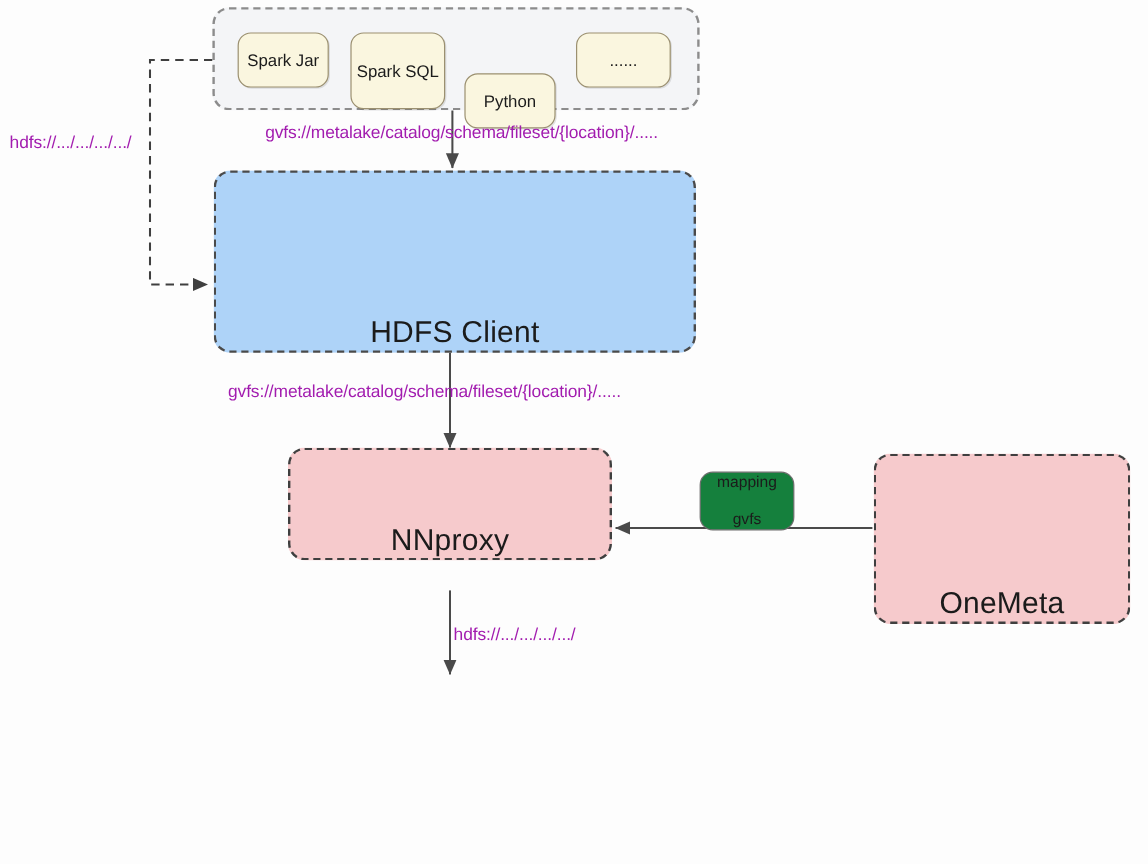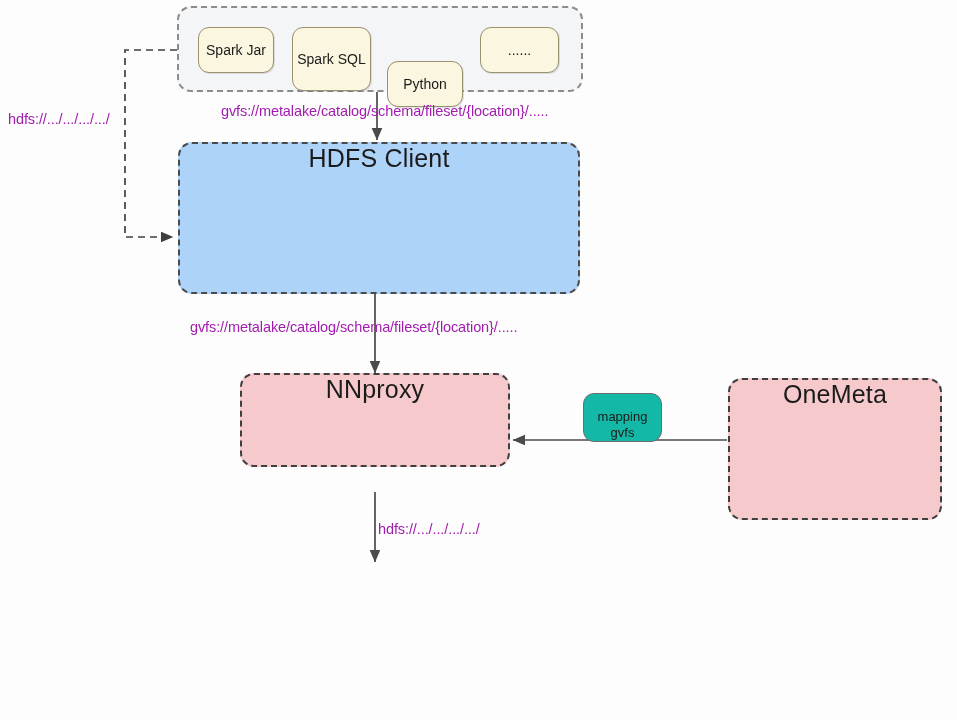--- a/index.html
+++ b/index.html
@@ -27,21 +27,21 @@
     width: 957px;
     height: 720px;
     pointer-events: none;
   }
 
   
   .node {
     position: absolute;
     box-sizing: border-box;
     display: flex;
-    align-items: flex-start;
+    align-items: flex-end;
     justify-content: center;
     text-align: center;
     color: #1b1b1b;
   }
   .node-blue {
     background: #aed3f8;
     border: 2px dashed #4a4a4a;
     border-radius: 14px;
     font-size: 25px;
     letter-spacing: 0.2px;
@@ -69,27 +69,27 @@
     display: flex;
     align-items: center;
     justify-content: center;
     font-size: 14px;
     color: #1b1b1b;
     box-shadow: 1px 1px 0 rgba(0,0,0,0.10);
   }
   .cache-box {
     position: absolute;
     box-sizing: border-box;
-    background: #14b8a6;
+    background: #15803d;
     border: 1.4px solid #6d6d6d;
     border-radius: 11px;
     display: flex;
     flex-direction: column;
     align-items: center;
-    justify-content: flex-end;
+    justify-content: space-between;
     font-size: 13px;
     line-height: 1.25;
     color: #1b1b1b;
   }
   .edge-label {
     position: absolute;
     font-size: 14.5px;
     color: #a21caf;
     white-space: nowrap;
     letter-spacing: -0.1px;

